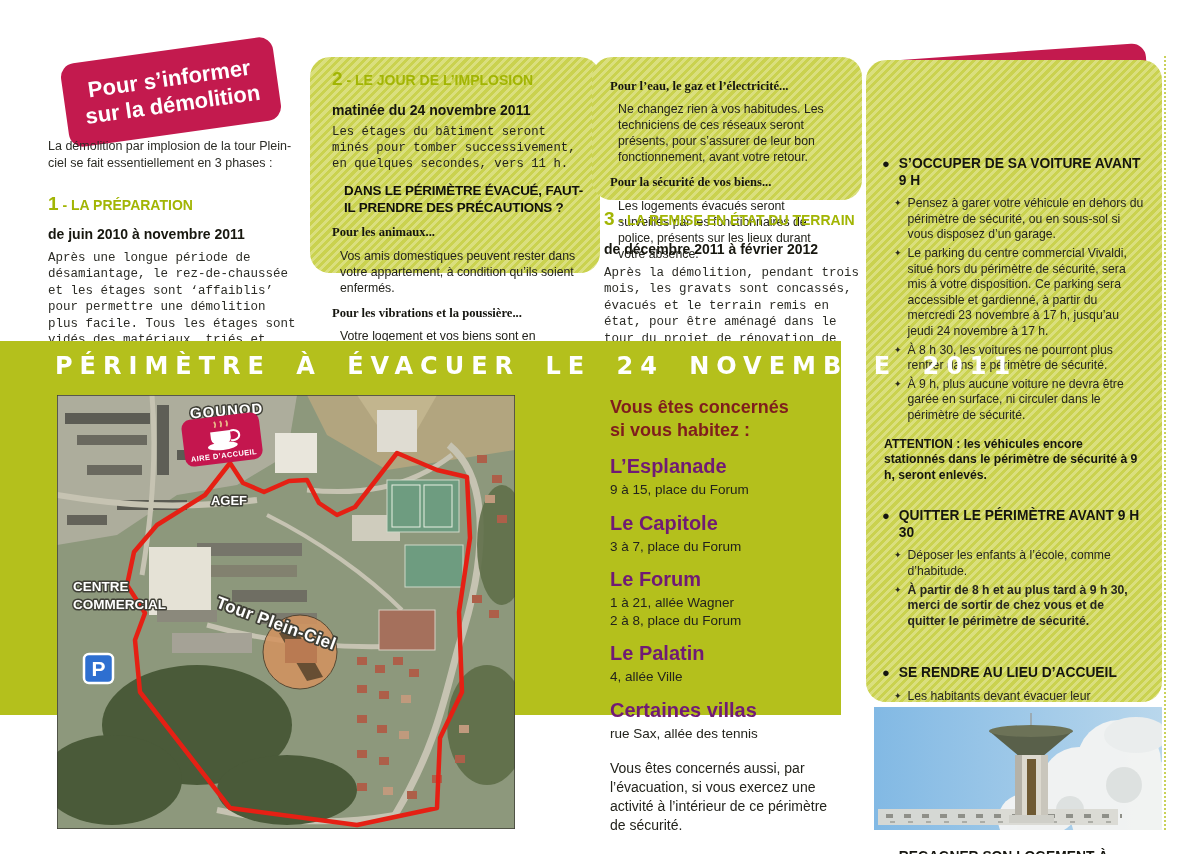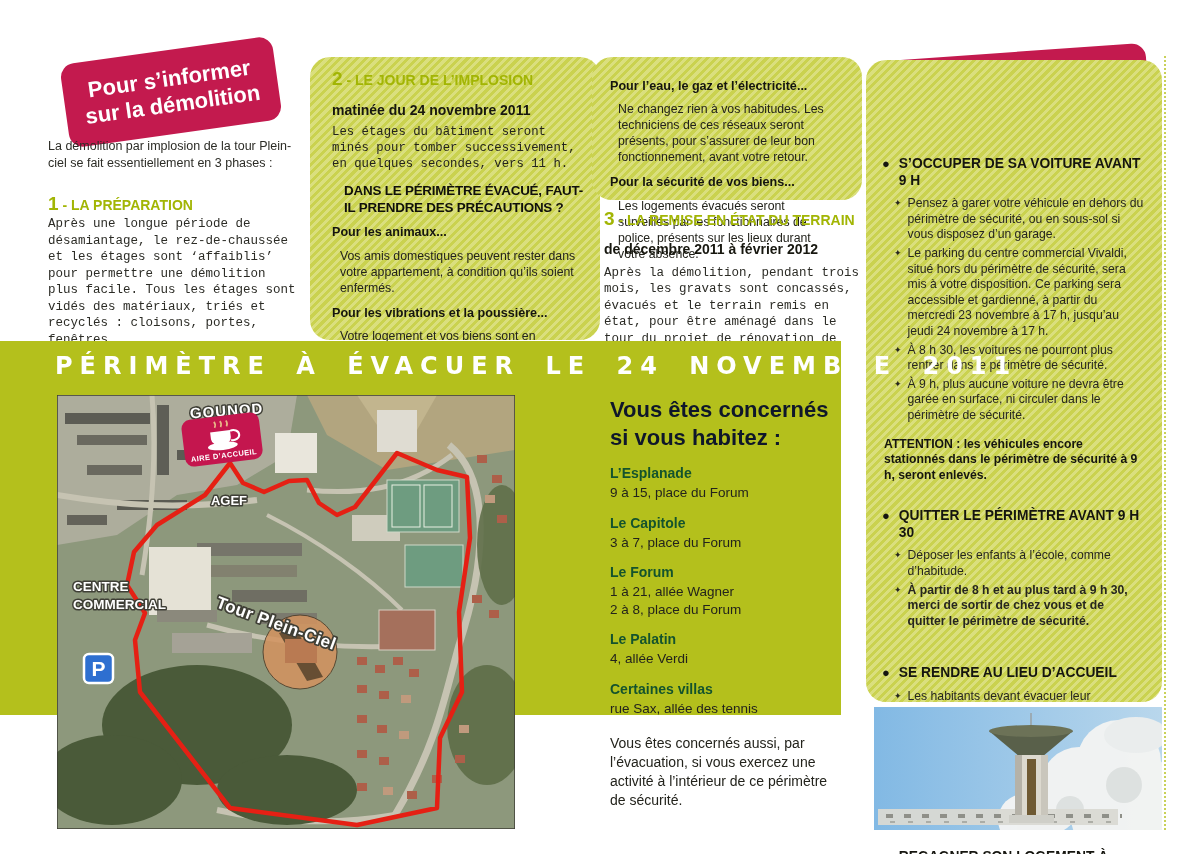--- a/index.html
+++ b/index.html
@@ -16,24 +16,24 @@
   .col-left{position:absolute;left:48px;top:138px;width:252px;font-size:12.5px;line-height:1.32;}
   .intro{margin:0 0 20px 0;}
   .phase-h{margin:0;font-size:14px;font-weight:800;color:#a2b504;}
   .phase-h .num{font-size:19px;}
   .dates{margin:9px 0 6px 0;font-size:14px;font-weight:800;color:#17170f;}
   .body-p{margin:0;font-family:Liberation Mono, monospace;}
 
   
   .hatch{position:absolute;background:repeating-linear-gradient(135deg,#dadf7e 0 3px,#cad24f 3px 6px);
          border-radius:20px;box-sizing:border-box;}
-  .panelA{left:310px;top:57px;width:290px;height:283px;padding:10px 16px 10px 22px;font-size:12.3px;line-height:1.3;color:#23231c;}
+  .panelA{left:310px;top:57px;width:290px;height:216px;padding:10px 16px 10px 22px;font-size:12.3px;line-height:1.3;color:#23231c;}
   .panelB{left:592px;top:57px;width:270px;height:143px;padding:13px 18px;font-size:12.3px;line-height:1.3;color:#23231c;}
   .question{font-size:13.4px;font-weight:900;color:#10100b;margin:10px 0 2px 12px;line-height:1.25;letter-spacing:-0.2px;}
-  .sub h5{margin:8px 0 1px 0;font-size:12.6px;color:#15150f;}
+  .sub h5{margin:8px 0 1px 0;font-size:12.6px;color:#15150f;font-family:Liberation Serif, serif;}
   .sub p{margin:8px;}
 
   
   .col-phase3{position:absolute;left:604px;top:206px;width:260px;font-size:12.5px;line-height:1.32;}
 
   
   .panel-right{left:866px;top:60px;width:296px;height:642px;padding:96px 18px 10px 16px;}
   .osec-title{display:flex;gap:9px;font-size:13.8px;font-weight:800;color:#15150f;line-height:1.2;}
   .osec-title .dot{font-size:13px;}
   .osec ul{list-style:none;margin:7px 0 0 0;padding:0 0 0 12px;}
@@ -45,23 +45,23 @@
 
   
   .photo{position:absolute;left:874px;top:707px;width:288px;height:123px;}
 
   
   .green-block{position:absolute;left:0;top:341px;width:841px;height:374px;background:#b4c01c;}
   .gb-title{position:absolute;left:55px;top:11px;color:#fff;font-weight:bold;font-size:24px;
             letter-spacing:7px;word-spacing:10px;white-space:nowrap;font-family:"DejaVu Sans",sans-serif;}
   .map{position:absolute;left:57px;top:54px;width:458px;height:434px;}
   .concerned{position:absolute;left:610px;top:55px;width:224px;color:#23231c;}
-  .c-head{font-size:22px;font-weight:800;line-height:1.25;color:#0f172a;margin:0 0 14px 0;}
+  .c-head{font-size:18px;font-weight:800;line-height:1.25;color:#7f1d1d;margin:0 0 14px 0;}
   .entry{margin-bottom:13px;}
-  .bname{color:#14532d;font-weight:800;font-size:14px;margin-bottom:3px;}
+  .bname{color:#701a75;font-weight:800;font-size:20px;margin-bottom:3px;}
   .bline{font-size:13.5px;line-height:1.3;}
   .c-footer{font-size:14px;line-height:1.35;margin-top:17px;}
 
   .edge-dots{position:absolute;left:1164px;top:56px;height:774px;width:0;border-left:2px dotted #c9d159;}
 
   
   .ml{font-family:"Liberation Sans",sans-serif;font-weight:bold;fill:#fff;
       stroke:#3f3f36;stroke-width:3px;paint-order:stroke;stroke-linejoin:round;}
   .ml-s{font-family:"Liberation Sans",sans-serif;font-weight:bold;fill:#fff;}
 </style>
@@ -71,20 +71,21 @@
 <div class="page">
 
   <div class="badge badge-left">
     <div>Pour s’informer</div>
     <div>sur la démolition</div>
   </div>
 
   <div class="col-left">
     <p class="intro">La démolition par implosion de la tour Plein-ciel se fait essentiellement en 3 phases :</p>
     <h3 class="phase-h"><span class="num">1</span><span> - </span><span>LA PRÉPARATION</span></h3>
+    <h4 class="dates">de juin 2010 à novembre 2011</h4>
     <p class="body-p">Après une longue période de désamiantage, le rez-de-chaussée et les étages sont ‘affaiblis’ pour permettre une démolition plus facile. Tous les étages sont vidés des matériaux, triés et recyclés : cloisons, portes, fenêtres...</p>
   </div>
 
   <div class="hatch panelA">
     <h3 class="phase-h"><span class="num">2</span><span> - </span><span>LE JOUR DE L’IMPLOSION</span></h3>
     <h4 class="dates">matinée du 24 novembre 2011</h4>
     <p class="body-p">Les étages du bâtiment seront minés pour tomber successivement, en quelques secondes, vers 11 h.</p>
     <h4 class="question">DANS LE PÉRIMÈTRE ÉVACUÉ, FAUT-IL PRENDRE DES PRÉCAUTIONS ?</h4>
     <div class="sub">
       <h5>Pour les animaux...</h5>
@@ -360,21 +361,21 @@
         <div class="bname">Le Capitole</div>
         <div class="bline">3 à 7, place du Forum</div>
       </div>
       <div class="entry">
         <div class="bname">Le Forum</div>
         <div class="bline">1 à 21, allée Wagner</div>
         <div class="bline">2 à 8, place du Forum</div>
       </div>
       <div class="entry">
         <div class="bname">Le Palatin</div>
-        <div class="bline">4, allée Verdi</div>
+        <div class="bline">4, allée Ville</div>
       </div>
       <div class="entry">
         <div class="bname">Certaines villas</div>
         <div class="bline">rue Sax, allée des tennis</div>
       </div>
       <p class="c-footer">Vous êtes concernés aussi, par l’évacuation, si vous exercez une activité à l’intérieur de ce périmètre de sécurité.</p>
     </div>
   </div>
 
   <div class="edge-dots"></div>

